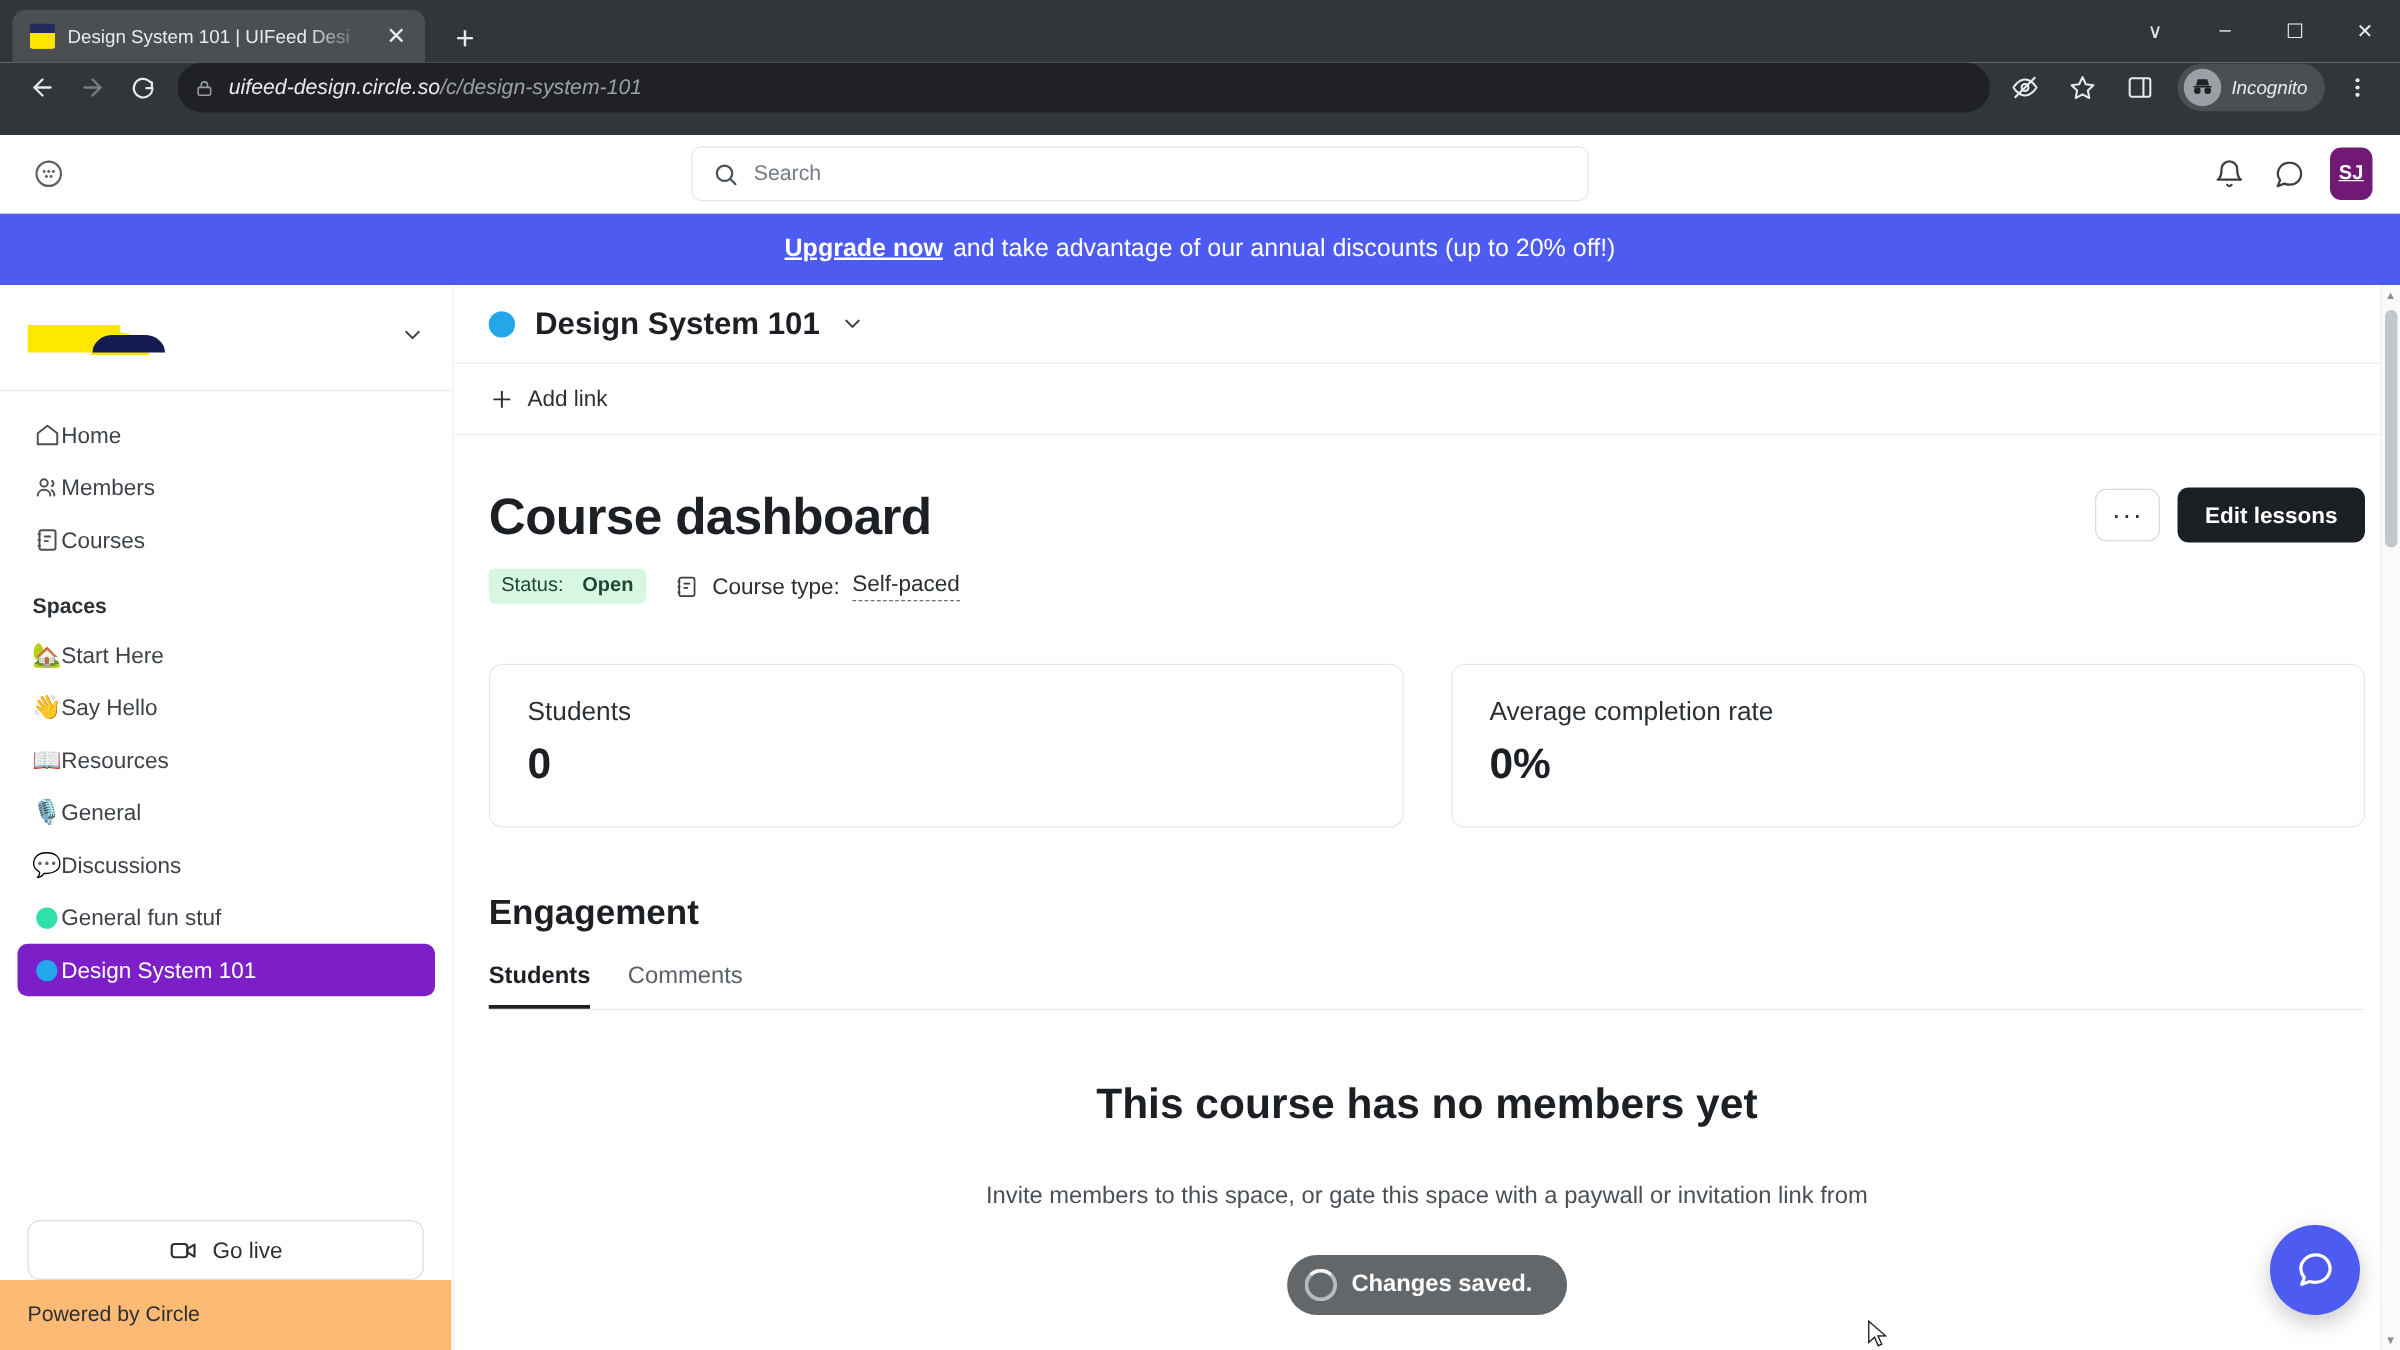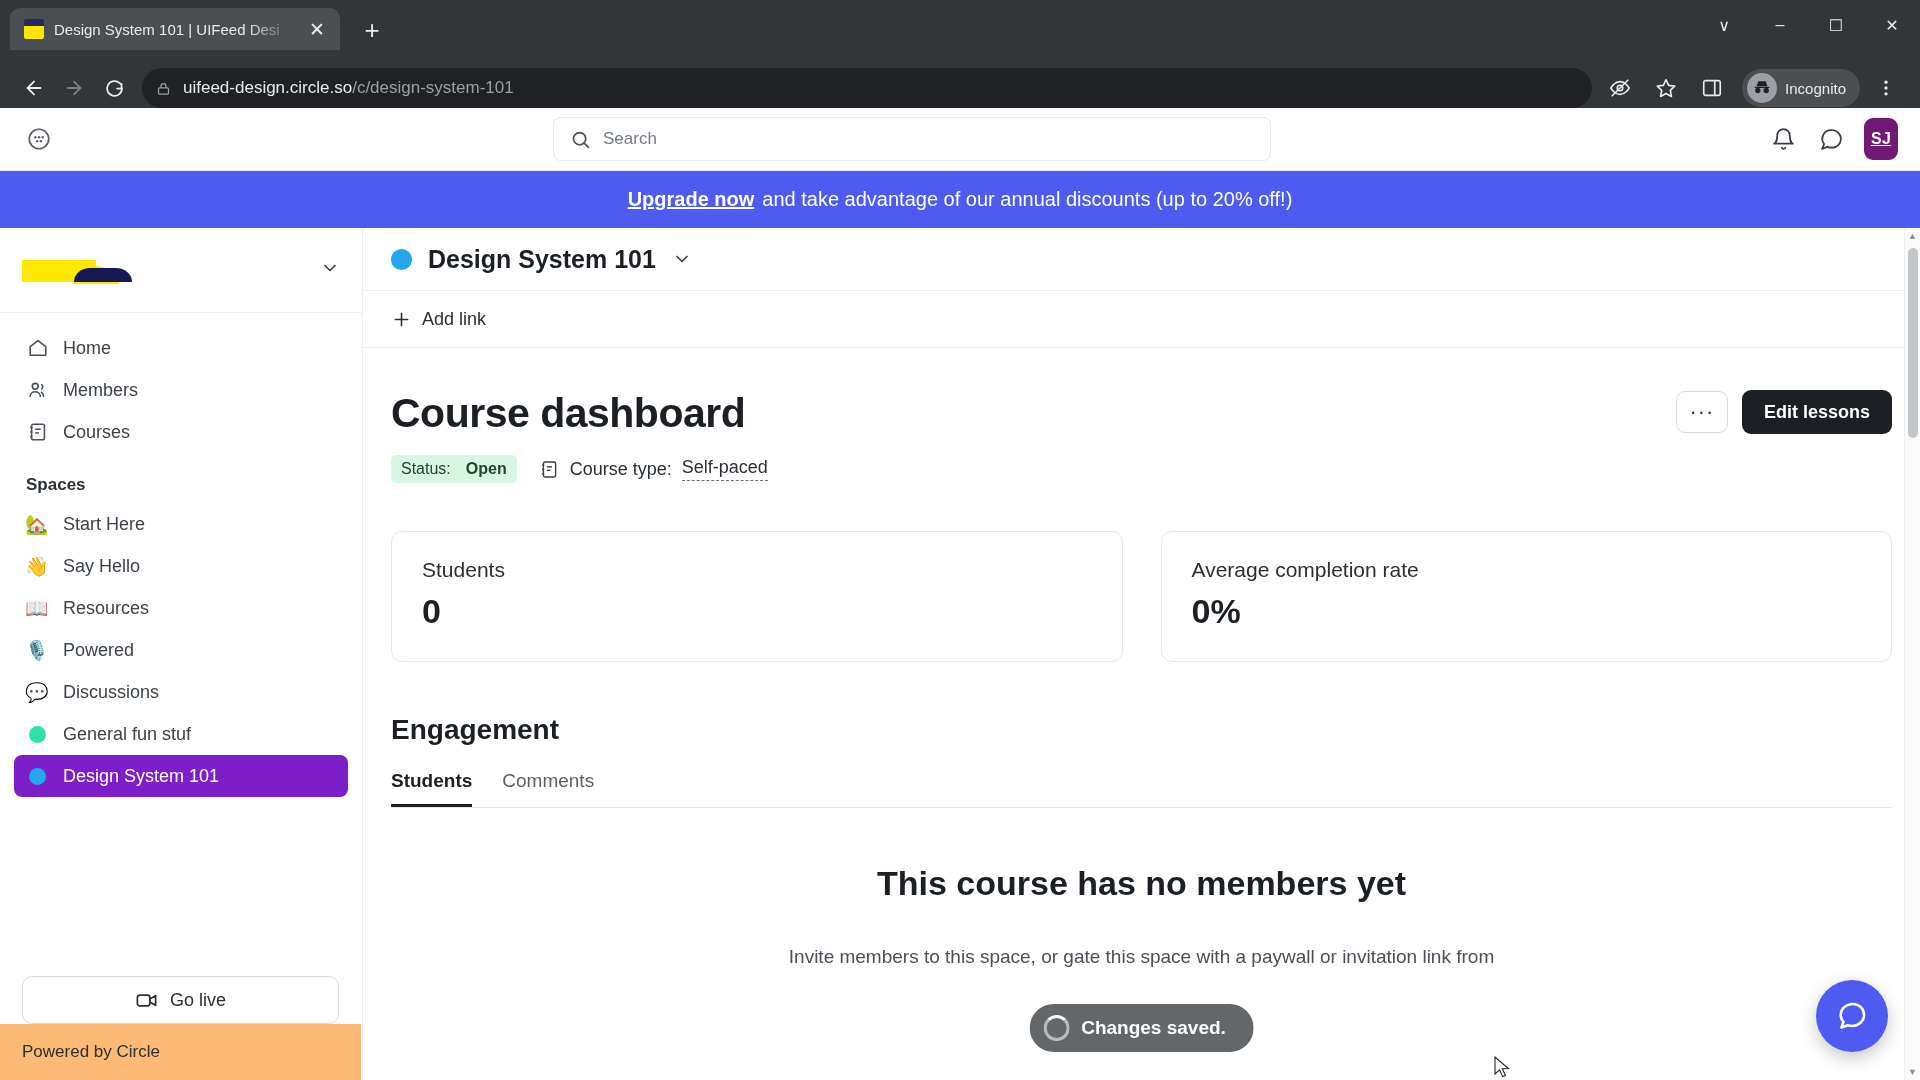--- a/index.html
+++ b/index.html
@@ -38,22 +38,22 @@
   }
   .tab-close { color:#e8eaed; font-size: 19px; line-height: 1; width: 26px; height: 26px;
     display:flex; align-items:center; justify-content:center; border-radius:50%; flex:0 0 26px;}
   .newtab { color:#e8eaed; font-size: 26px; width: 40px; height: 40px; margin-left: 12px;
     display:flex; align-items:center; justify-content:center; border-radius:50%; font-weight:300;}
   .winctl { position:absolute; right: 0; top: 0; height: 50px; display:flex; align-items:center; }
   .winbtn { width: 56px; height: 50px; display:flex; align-items:center; justify-content:center;
     color:#e8eaed; font-size: 16px; }
 
   .omnibar {
-    height: 58px; background: #333639; display:flex; align-items:flex-end; gap: 0;
-    padding: 0 14px; flex: 0 0 58px;
+    height: 58px; background: #333639; display:flex; align-items:flex-start; gap: 0;
+    padding: 0 14px; flex: 0 0 58px; font-style: italic;
   }
   .navbtn { width: 40px; height: 40px; display:flex; align-items:center; justify-content:center;
     color:#e8eaed; border-radius:50%; }
   .navbtn.disabled { color:#7b7f83; }
   .urlbox {
     flex: 1; height: 40px; background: #202124; border-radius: 20px; display:flex;
     align-items:center; padding: 0 14px; margin: 0 8px; gap: 12px; min-width:0;
   }
   .url-text { color:#e8eaed; font-size: 17px; white-space:nowrap; }
   .url-text .path { color: #9aa0a6; }
@@ -116,21 +116,21 @@
   .logo .yel:after { content:""; position:absolute; right:-26px; top:6px; width:52px; height:30px;
     background:#ffe800; border-radius:50% 50% 0 0 / 100% 100% 0 0; }
   .logo .nav { position:absolute; left:52px; top:12px; width:58px; height:14px; background:#161a52;
     border-radius: 30px 30px 0 0 / 26px 26px 0 0; }
   .brand-chev { margin-left:auto; color:#3a3f45; }
 
   .side-divider { height:1px; background:#eceef1; margin: 0; }
 
   .nav-section { padding: 14px 14px 0 14px; }
   .nav-item {
-    height: 42px; display:flex; align-items:center; gap: 14px; padding: 0 12px;
+    height: 42px; display:flex; align-items:center; padding: 0 12px;
     border-radius: 8px; color:#3d4349; font-size: 18px;
   }
   .nav-ico { width:23px; height:23px; display:flex; align-items:center; justify-content:center; flex:0 0 23px; }
   .emoji-ico { font-size: 19px; line-height:1; }
   .section-label { padding: 22px 26px 8px 26px; font-size: 17px; font-weight:700; color:#2b3034; }
   .dot { width: 17px; height: 17px; border-radius:50%; display:block; }
 
   .nav-item.active { background:#7c1fc9; color:#fff; }
   .nav-item.active .dot { box-shadow: 0 0 0 0 #000; }
 
@@ -431,21 +431,21 @@
           <div class="nav-item">
             <span class="nav-ico emoji-ico">👋</span>
             <span>Say Hello</span>
           </div>
           <div class="nav-item">
             <span class="nav-ico emoji-ico">📖</span>
             <span>Resources</span>
           </div>
           <div class="nav-item">
             <span class="nav-ico emoji-ico">🎙️</span>
-            <span>Powered</span>
+            <span>General</span>
           </div>
           <div class="nav-item">
             <span class="nav-ico emoji-ico">💬</span>
             <span>Discussions</span>
           </div>
           <div class="nav-item">
             <span class="nav-ico">
                 <span class="dot" style="background:#2fe0a8"></span>
               </span>
             <span>General fun stuf</span>

